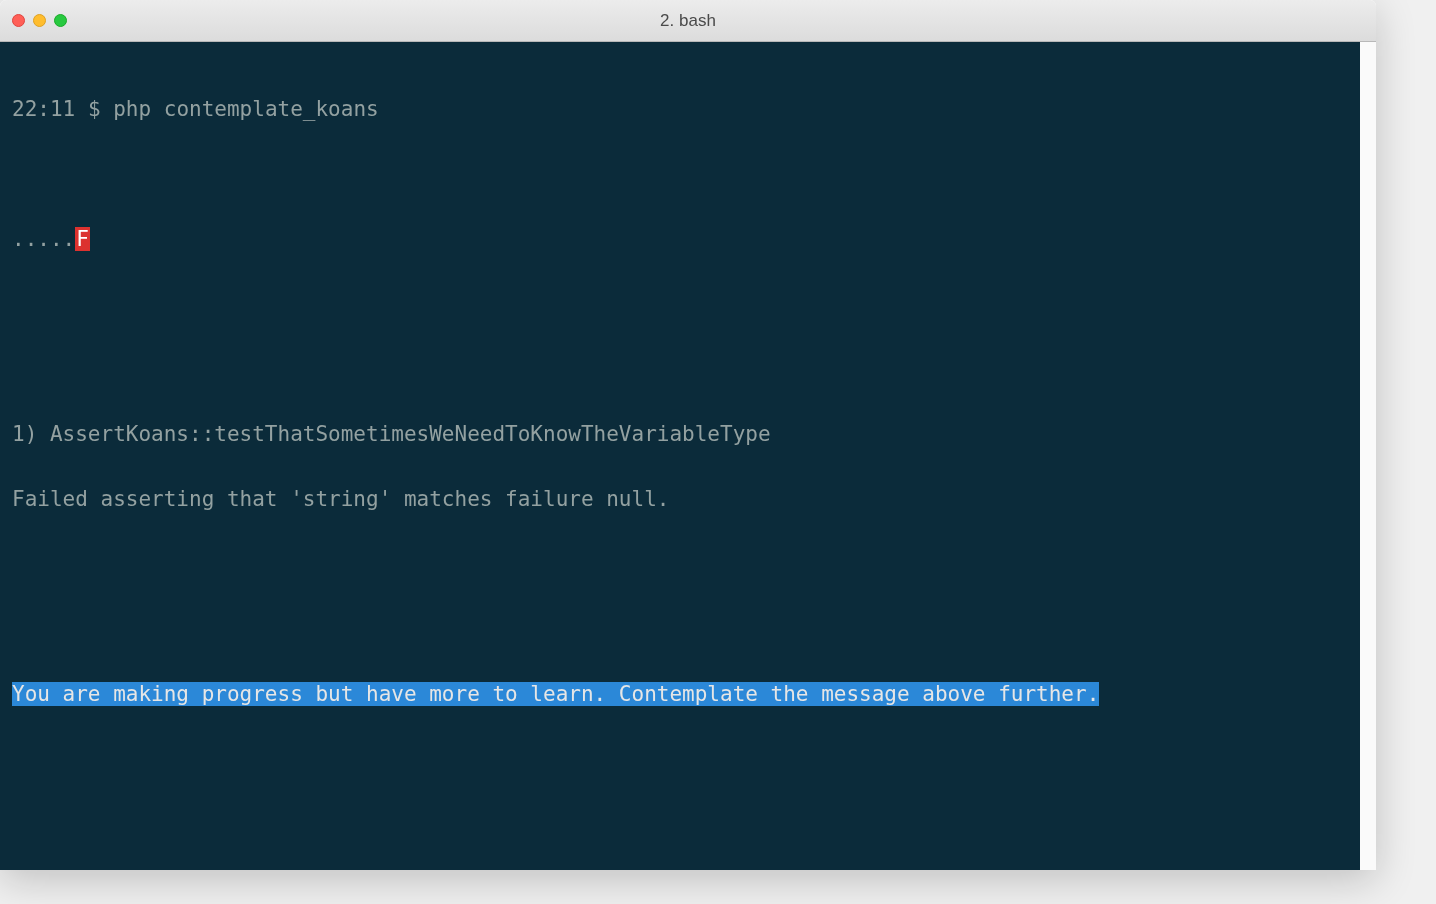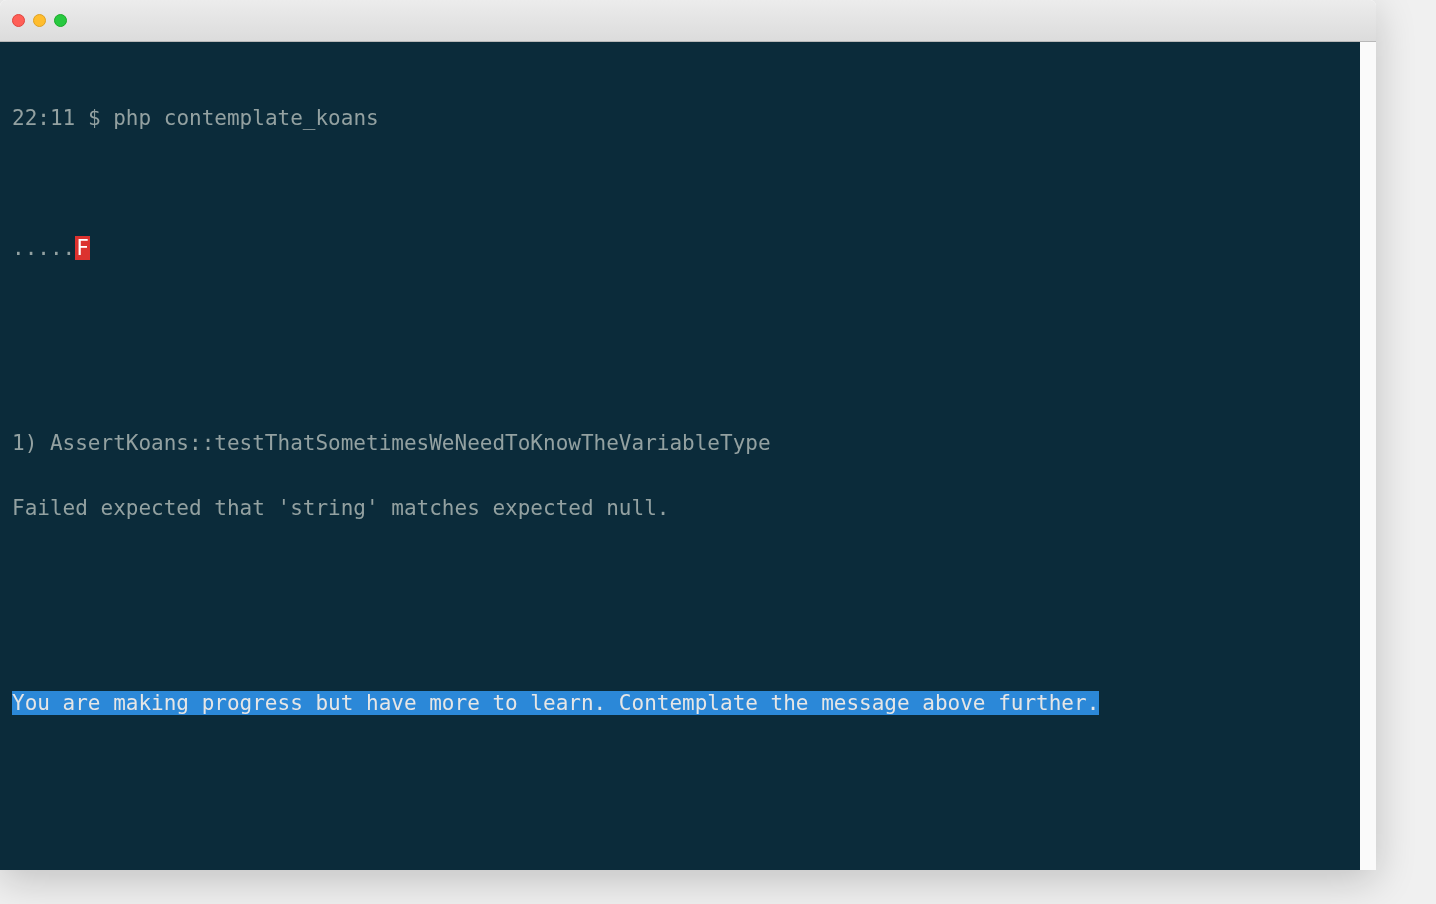--- a/index.html
+++ b/index.html
@@ -53,21 +53,21 @@
       right: 0;
       text-align: center;
       font-size: 17px;
       color: #4a4a4a;
       font-weight: 400;
       pointer-events: none;
     }
     .terminal-body {
       flex: 1;
       background: #0b2b3a;
-      padding: 27px 12px;
+      padding: 18px 12px;
       font-family: "Menlo", "Monaco", "Consolas", monospace;
       font-size: 21px;
       line-height: 1.55;
       color: #93a1a1;
       white-space: pre;
       overflow: hidden;
       position: relative;
     }
     .scrollbar-track {
       position: absolute;
@@ -98,29 +98,30 @@
 </head>
 <body>
 
 <div class="window">
   <div class="titlebar">
     <div class="traffic-lights">
       <div class="traffic-light tl-close"></div>
       <div class="traffic-light tl-min"></div>
       <div class="traffic-light tl-max"></div>
     </div>
+    <div class="title">2. bash</div>
   </div>
 
   <div class="terminal-body">
 <span class="line"><span class="prompt-time">22:11</span> <span class="prompt-dollar">$</span> <span class="prompt-cmd">php contemplate_koans</span></span>
 <span class="line"> </span>
 <span class="line"><span class="dots">.....</span><span class="fail-mark">F</span></span>
 <span class="line"> </span>
 <span class="line"> </span>
 <span class="line">1) AssertKoans::testThatSometimesWeNeedToKnowTheVariableType</span>
-<span class="line">Failed expected that 'string' matches expected null.</span>
+<span class="line">Failed asserting that 'string' matches failure null.</span>
 <span class="line"> </span>
 <span class="line"> </span>
 <span class="line"><span class="highlight">You are making progress but have more to learn. Contemplate the message above further.</span></span>
 
     <div class="scrollbar-track"></div>
   </div>
 </div>
 
 </body></html>

